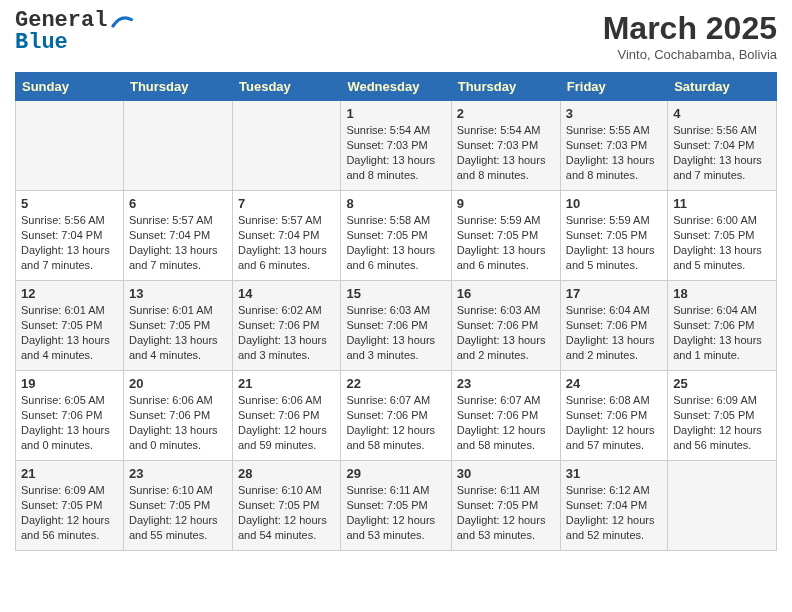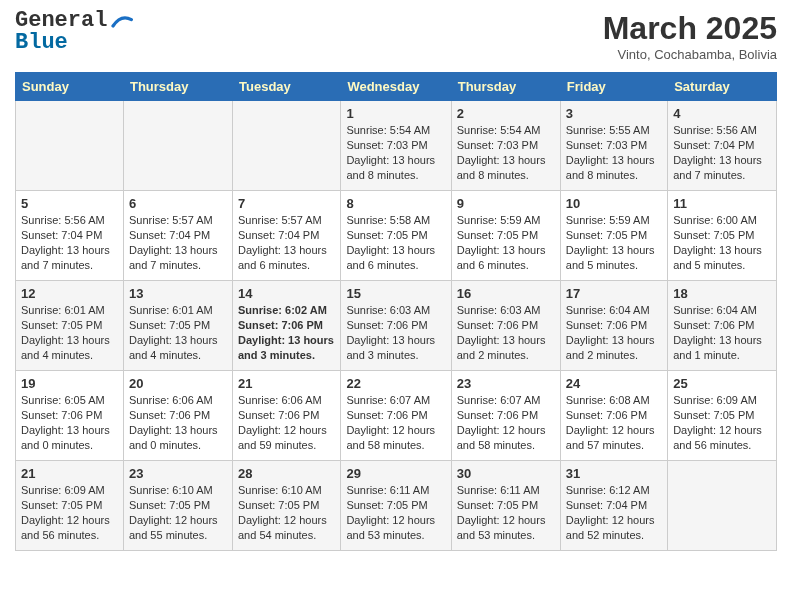--- a/index.html
+++ b/index.html
@@ -210,21 +210,21 @@
 Daylight: 13 hours and 4 minutes.</div>
           </td>
           <td>
             <span class="day-number">13</span>
             <div class="day-info" style="white-space: pre-line;">Sunrise: 6:01 AM
 Sunset: 7:05 PM
 Daylight: 13 hours and 4 minutes.</div>
           </td>
           <td>
             <span class="day-number">14</span>
-            <div class="day-info" style="white-space: pre-line; font-weight: bold;">Sunrise: 6:02 AM
+            <div class="day-info" style="white-space: pre-line;">Sunrise: 6:02 AM
 Sunset: 7:06 PM
 Daylight: 13 hours and 3 minutes.</div>
           </td>
           <td>
             <span class="day-number">15</span>
             <div class="day-info" style="white-space: pre-line;">Sunrise: 6:03 AM
 Sunset: 7:06 PM
 Daylight: 13 hours and 3 minutes.</div>
           </td>
           <td>

